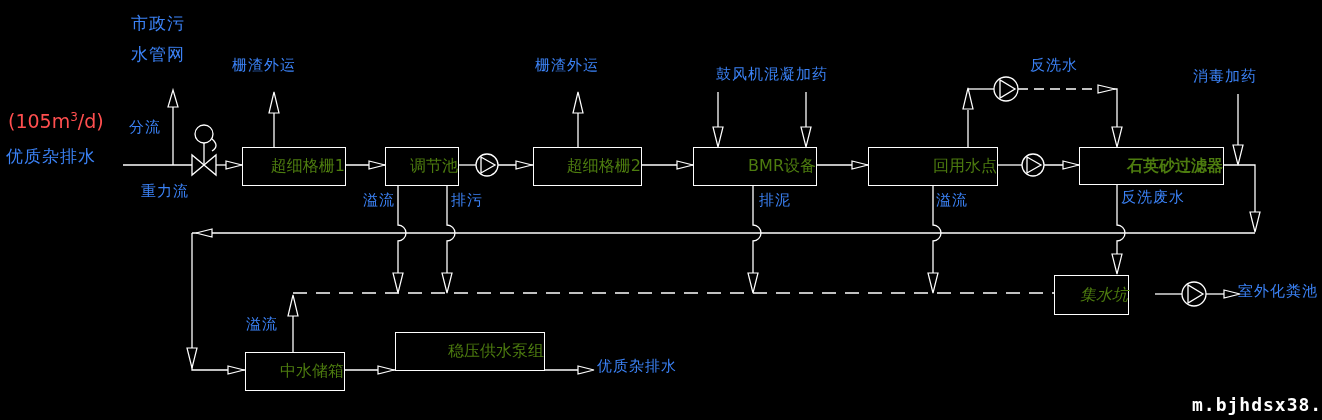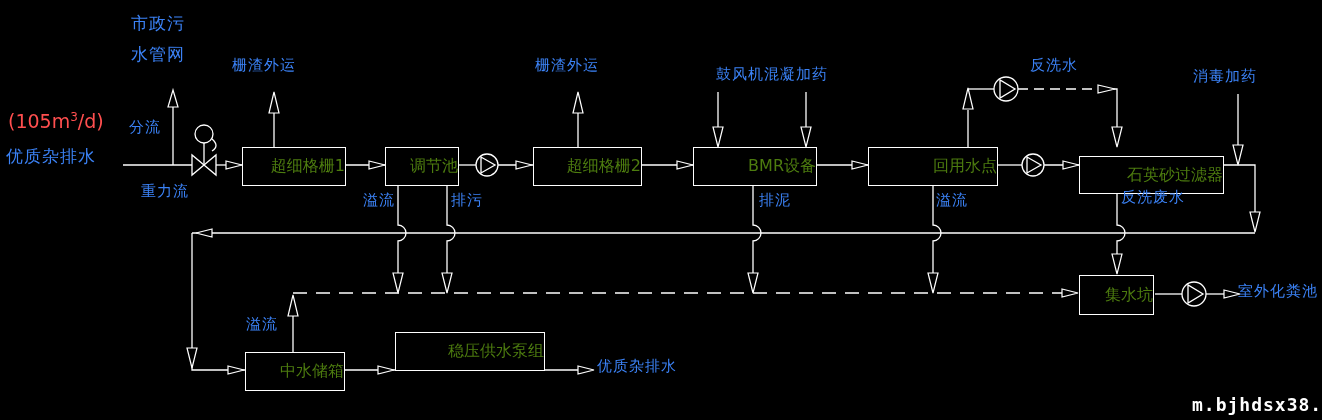--- a/index.html
+++ b/index.html
@@ -142,24 +142,24 @@
   </div>
   <div class="box" style="left:533px;top:147px;width:107px;height:37px;">
     <span>超细格栅2</span>
   </div>
   <div class="box" style="left:693px;top:147px;width:122px;height:37px;">
     <span>BMR设备</span>
   </div>
   <div class="box" style="left:868px;top:147px;width:128px;height:37px;">
     <span>回用水点</span>
   </div>
-  <div class="box" style="left:1079px;top:156px;width:143px;height:36px;">
+  <div class="box" style="left:1079px;top:147px;width:143px;height:36px;font-weight:bold;">
     <span>石英砂过滤器</span>
   </div>
-  <div class="box" style="left:1079px;top:275px;width:73px;height:38px;">
+  <div class="box" style="left:1054px;top:275px;width:73px;height:38px;font-style:italic;">
     <span>集水坑</span>
   </div>
   <div class="box" style="left:245px;top:352px;width:98px;height:37px;">
     <span>中水储箱</span>
   </div>
   <div class="box" style="left:395px;top:332px;width:148px;height:37px;">
     <span>稳压供水泵组</span>
   </div>
 
   <div class="flowrate" style="left:8px;top:110px;"><span>(105m</span><sup>3</sup><span>/d)</span></div>

